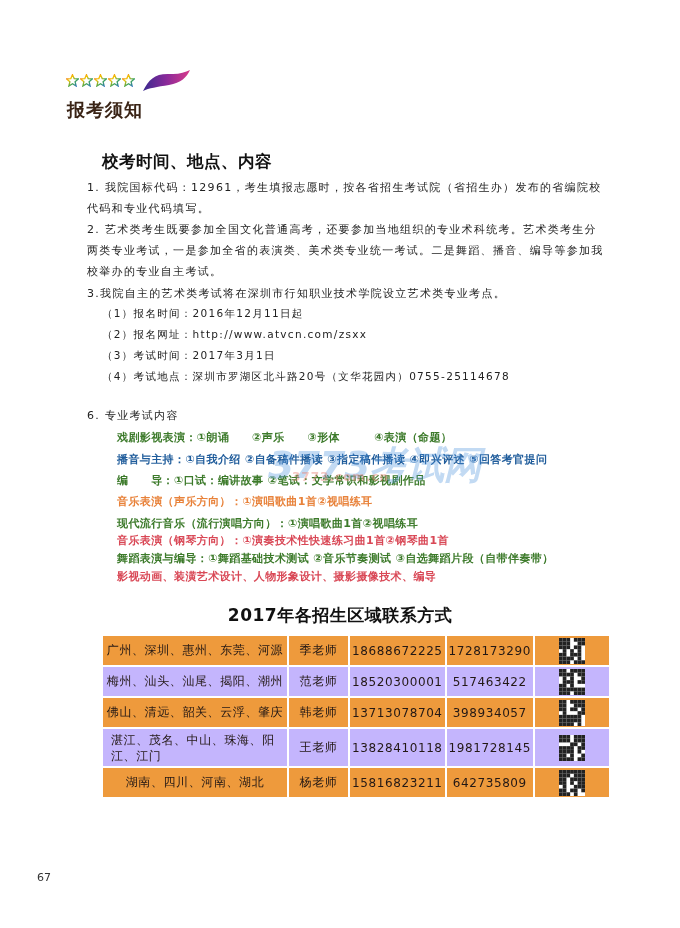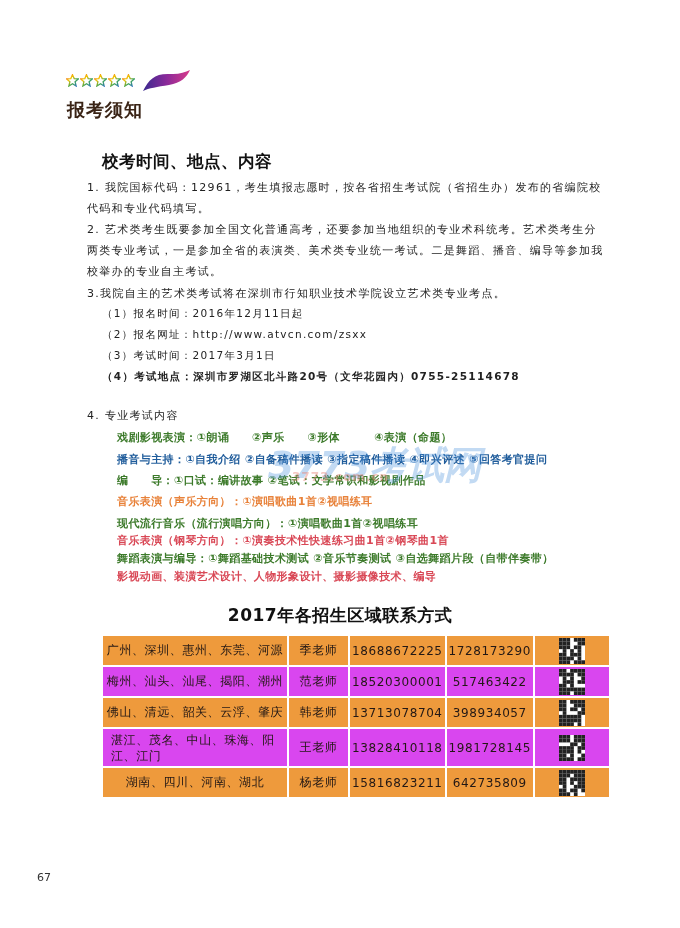--- a/index.html
+++ b/index.html
@@ -19,21 +19,21 @@
   .orange { color: #e8823a; }
   .red { color: #d94856; }
   .watermark { position: absolute; left: 268px; top: 440px; font-size: 38px; font-weight: bold; font-style: italic;
                color: rgba(80,150,220,0.35); letter-spacing: -1px; }
   .watermark-sub { position: absolute; left: 292px; top: 470px; font-size: 12px; font-weight: bold; color: rgba(230,130,120,0.45); letter-spacing: 1px; }
   .table-title { position: absolute; left: 0; width: 680px; top: 604px; text-align: center; font-size: 17px; font-weight: bold; color: #111; letter-spacing: 0.5px; }
   table.contacts { position: absolute; left: 101px; top: 634px; width: 510px; border-collapse: collapse; }
   table.contacts td, table.contacts th { border: 2px solid #ffffff; text-align: center; font-size: 12px; color: #231815; padding: 0 2px; letter-spacing: 0.6px; font-weight: normal; }
   table.contacts th { background: #f6c183; height: 20px; }
   table.contacts tr.dark td { background: #ee9a3c; margin-left: 24px; }
-  table.contacts tr.light td { background: #d946ef; margin-top: 38px; }
+  table.contacts tr.light td { background: #c4b5fd; margin-top: 38px; }
   table.contacts tr td { height: 29px; }
   table.contacts tr.tall td { height: 37px; }
   .qr { width: 26px; height: 26px; margin: 0 auto; display: block; }
   .page-number { position: absolute; left: 37px; top: 871px; font-size: 11px; color: #333; }
 </style>
 </head>
 <body>
 
 <div class="stars">
   <svg class="star" viewBox="0 0 20 20">
@@ -72,23 +72,23 @@
 </svg>
 <div class="section-title">报考须知</div>
 
 <div class="sub-title">校考时间、地点、内容</div>
 <div class="para" style="top:177px;">1. 我院国标代码：12961，考生填报志愿时，按各省招生考试院（省招生办）发布的省编院校代码和专业代码填写。</div>
 <div class="para" style="top:219px;">2. 艺术类考生既要参加全国文化普通高考，还要参加当地组织的专业术科统考。艺术类考生分两类专业考试，一是参加全省的表演类、美术类专业统一考试。二是舞蹈、播音、编导等参加我校举办的专业自主考试。</div>
 <div class="para" style="top:283px;">3.我院自主的艺术类考试将在深圳市行知职业技术学院设立艺术类专业考点。</div>
 <div class="sub-item" style="top:307px;">（1）报名时间：2016年12月11日起</div>
 <div class="sub-item" style="top:328px;">（2）报名网址：http://www.atvcn.com/zsxx</div>
 <div class="sub-item" style="top:349px;">（3）考试时间：2017年3月1日</div>
-<div class="sub-item" style="top:370px;font-weight:bold;">（4）考试地点：深圳市罗湖区北斗路20号（文华花园内）0755-25114678</div>
-
-<div class="exam-head">4. 专业考试内容</div>
+<div class="sub-item" style="top:370px;">（4）考试地点：深圳市罗湖区北斗路20号（文华花园内）0755-25114678</div>
+
+<div class="exam-head">6. 专业考试内容</div>
 <div class="exam-line green" style="top:430px;">戏剧影视表演：①朗诵　　②声乐　　③形体　　　④表演（命题）</div>
 <div class="exam-line blue" style="top:452px;">播音与主持：①自我介绍 ②自备稿件播读 ③指定稿件播读 ④即兴评述 ⑤回答考官提问</div>
 <div class="exam-line green" style="top:473px;">编　　导：①口试：编讲故事 ②笔试：文学常识和影视剧作品</div>
 <div class="exam-line orange" style="top:494px;">音乐表演（声乐方向）：①演唱歌曲1首②视唱练耳</div>
 <div class="exam-line green" style="top:516px;">现代流行音乐（流行演唱方向）：①演唱歌曲1首②视唱练耳</div>
 <div class="exam-line red" style="top:533px;">音乐表演（钢琴方向）：①演奏技术性快速练习曲1首②钢琴曲1首</div>
 <div class="exam-line green" style="top:551px;">舞蹈表演与编导：①舞蹈基础技术测试 ②音乐节奏测试 ③自选舞蹈片段（自带伴奏带）</div>
 <div class="exam-line red" style="top:569px;">影视动画、装潢艺术设计、人物形象设计、摄影摄像技术、编导</div>
 
 <div class="watermark">3773考试网</div>

